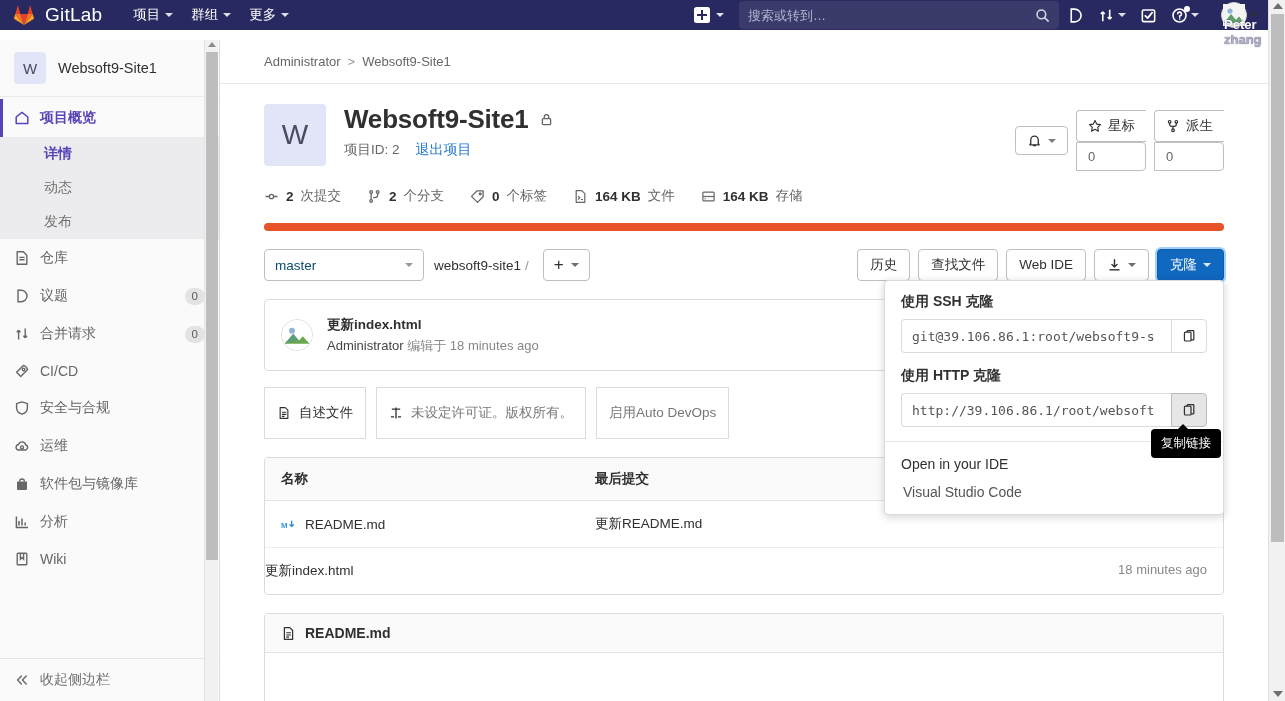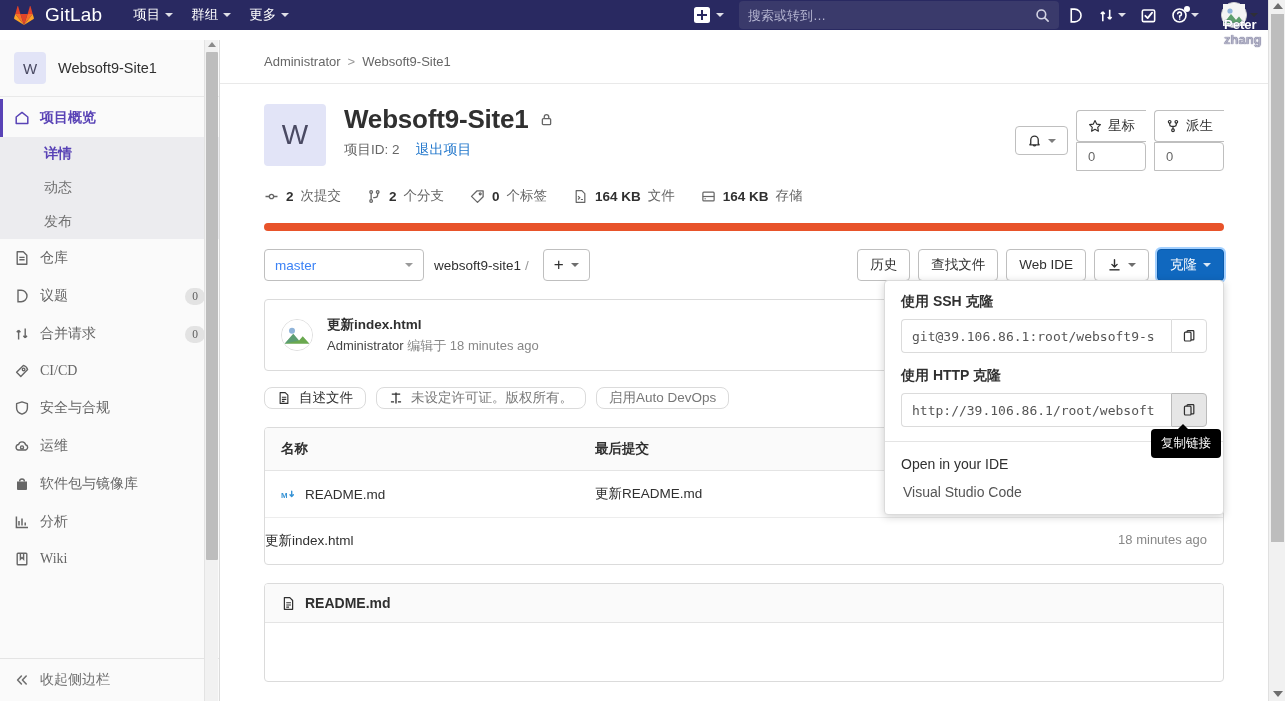--- a/index.html
+++ b/index.html
@@ -78,21 +78,21 @@
   .side-head {
     display:flex; align-items:center; gap: 12px; padding: 12px 14px;
     border-bottom: 1px solid #e9e9e9; background:#fafafa;
   }
   .proj-avatar-sm {
     width: 32px; height: 32px; border-radius: 4px; background: #e2e4f7;
     color:#4a4a63; display:flex; align-items:center; justify-content:center;
     font-size: 15px; font-weight: 400;
   }
   .side-proj-name { font-size: 14.5px; color: #303030; }
-  .side-list { padding-top: 2px; font-family: Liberation Serif, serif; }
+  .side-list { padding-top: 2px; }
   .side-item {
     display:flex; align-items:center; gap: 10px; padding: 10px 14px;
     color: #666; font-size: 14px; cursor: pointer; position: relative;
     border-left: 3px solid transparent; padding-left: 11px;
   }
   .side-item .label { flex: 1; }
   .side-item .count {
     background: #e3e3e3; color:#5c5c5c; border-radius: 9px; font-size:11.5px;
     padding: 1px 7px; line-height: 15px;
   }
@@ -189,21 +189,21 @@
   }
 
   
   .repo-bar {
     display:flex; align-items:center; gap: 10px; padding: 18px 44px 0 44px;
     position: relative;
   }
   .branch-select {
     width: 160px; height: 32px; border:1px solid #bfbfbf; border-radius:4px;
     background:#fff; display:flex; align-items:center; justify-content:space-between;
-    padding: 0 10px; font-size: 13.5px; color:#3b82f6; cursor:pointer;
+    padding: 0 10px; font-size: 13.5px; color:#0c4a6e; cursor:pointer;
   }
   .branch-select .caret { border-top-color:#888; }
   .path-crumb { font-size: 13.5px; color:#303030; }
   .path-crumb .slash { color:#999; margin: 0 4px; }
   .plus-dd {
     height: 32px; border:1px solid #bfbfbf; border-radius:4px; background:#fff;
     display:flex; align-items:center; gap:7px; padding: 0 10px; cursor:pointer;
     font-size: 17px; color:#303030;
   }
   .repo-actions { margin-left:auto; display:flex; gap: 8px; align-items:center; }
@@ -262,22 +262,22 @@
     background:#fff; flex:none; display:flex; align-items:center; justify-content:center;
     overflow:hidden;
   }
   .commit-title { font-size: 13.5px; font-weight: 700; color:#303030; }
   .commit-sub { font-size: 13px; color:#888; margin-top: 3px; }
   .commit-sub b { color:#444; font-weight: 400; }
 
   
   .badges { display:flex; gap: 10px; padding: 16px 44px 0 44px; }
   .badge-btn {
-    border:1px solid #dbdbdb; border-radius:8px; background:#fff; cursor:pointer;
-    font-size: 13.5px; padding: 1px 12px; display:flex; align-items:center; gap: 8px;
+    border:1px solid #dbdbdb; border-radius:0; background:#fff; cursor:pointer;
+    font-size: 13.5px; padding: 16px 12px; display:flex; align-items:center; gap: 8px;
     color:#303030;
   }
   .badge-btn.muted { color:#777; }
 
   
   .file-table {
     margin: 18px 44px 0 44px; border: 1px solid #dbdbdb; border-radius: 4px;
     overflow:hidden; background:#fff;
   }
   .ft-head {

